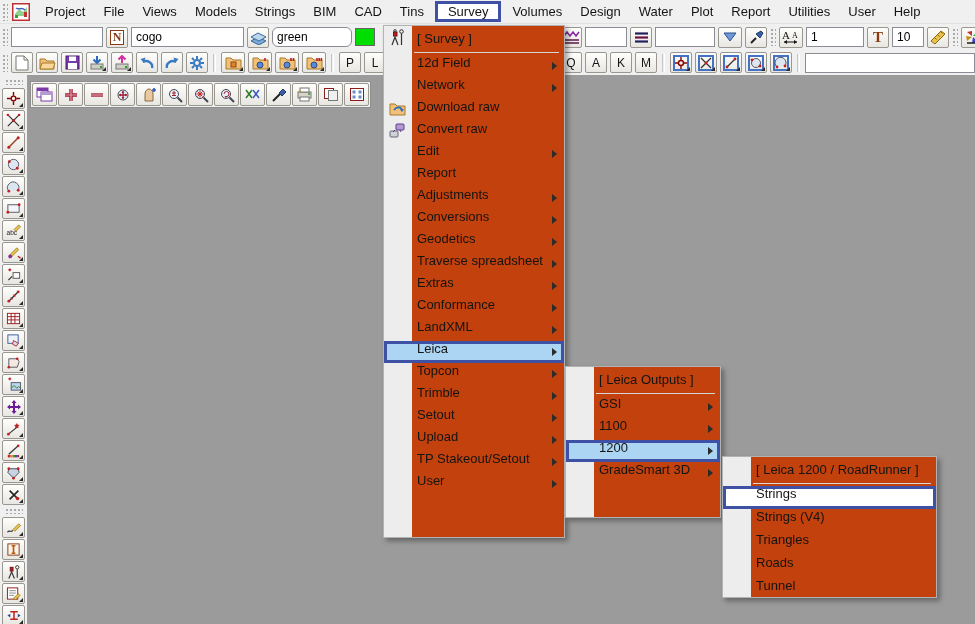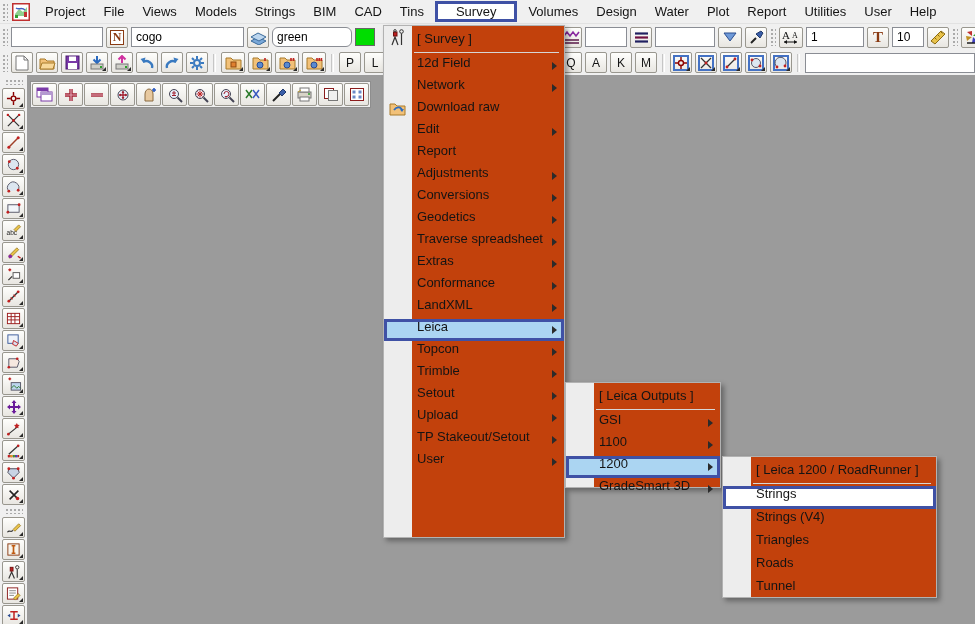--- a/index.html
+++ b/index.html
@@ -11,21 +11,21 @@
   }
   *{box-sizing:border-box;margin:0;padding:0;}
   html,body{width:975px;height:624px;}
   body{position:relative;overflow:hidden;background:var(--tbg);
        font-family:"Liberation Sans",sans-serif;font-size:13px;color:#141414;}
 
   
   #menubar{position:absolute;left:0;top:0;width:975px;height:24px;display:flex;
            align-items:center;background:var(--tbg);border-bottom:1px solid #e2e2e2;padding-left:2px;}
   .mbar-item{padding:0 9px;white-space:nowrap;}
-  .mbar-item.annot{border:3px solid var(--annot);background:#fff;padding:0 18px;margin:0 2px;}
+  .mbar-item.annot{border:3px solid var(--annot);background:#fff;padding:0 10px;margin:0 2px;}
   #app-icon{width:18px;height:18px;margin:0 6px 0 4px;}
 
   
   .tbar{position:absolute;display:flex;align-items:center;gap:3px;}
   .tbtn{position:relative;height:21px;min-width:22px;display:flex;align-items:center;justify-content:center;
         background:var(--btnface);border:1px solid var(--btnborder);border-radius:2px;font-size:12px;}
   .tbtn.wide{min-width:24px;}
   .tin{height:20px;border:1px solid #8a8d94;background:#fff;
        font:12px "Liberation Sans",sans-serif;padding:0 4px;}
   .grip{width:6px;height:18px;background-image:radial-gradient(circle,#aaa 1px,transparent 1.3px);
@@ -52,21 +52,21 @@
   #canvas{position:absolute;left:27px;top:75px;width:948px;height:549px;background:#9b9b9b;}
   #view-toolbar{position:absolute;left:30px;top:81px;display:flex;gap:1px;background:var(--tbg);
         border:1px solid #8e8e8e;padding:1px;}
   #view-toolbar .tbtn{width:25px;height:23px;}
 
   
   .popup{position:absolute;background:#c2410c;border:1px solid #b2b2b2;
          box-shadow:3px 3px 5px rgba(0,0,0,.35);}
   .popup::before{content:"";position:absolute;left:0;top:0;bottom:0;width:28px;background:#ededed;}
   #survey-popup{left:383px;top:25px;width:182px;height:513px;z-index:10;}
-  #leica-popup{left:565px;top:382px;width:156px;height:106px;z-index:11;}
+  #leica-popup{left:565px;top:366px;width:156px;height:152px;z-index:11;}
   #p1200-popup{left:722px;top:456px;width:215px;height:142px;z-index:12;}
   .mhead{height:24px;display:flex;align-items:center;padding-left:33px;position:relative;z-index:1;}
   .msep{height:1px;background:#d6d6d6;margin:2px 5px 2px 30px;position:relative;z-index:1;}
   .mitem{height:22px;display:flex;align-items:flex-start;padding-left:33px;position:relative;z-index:1;}
   #p1200-popup .mitem{height:23px;}
   .gicon{position:absolute;left:5px;top:50%;transform:translateY(-50%);width:18px;height:18px;}
   .arrow{position:absolute;right:7px;top:50%;transform:translateY(-50%);width:0;height:0;
          border-left:5px solid #2b2b2b;border-top:4px solid transparent;border-bottom:4px solid transparent;}
   .hl{background:var(--hl);box-shadow:inset 0 0 0 3px var(--annot);}
   .boxed{background:#fff;box-shadow:inset 0 0 0 3px var(--annot);}
@@ -610,20 +610,30 @@
     <span class="gicon">
         <svg width="17" height="15" viewBox="0 0 17 15">
           <path d="M1 3h5l2 2h8v9H1z" fill="#f2c178" stroke="#a87b2a"></path>
           <path d="M5 9c3-4 7-3 8 0" fill="none" stroke="#2a6ac0" stroke-width="1.8"></path>
           <path d="M13 11l2-3-4 .5z" fill="#2a6ac0"></path>
         </svg>
       </span>
     <span>Download raw</span>
   </div>
   <div class="mitem">
+    <span class="gicon">
+        <svg width="16" height="15" viewBox="0 0 16 15">
+          <rect x="7" y="1" width="8" height="6" rx="1" fill="#b49ad0" stroke="#5a3a8a"></rect>
+          <rect x="1" y="8" width="8" height="6" rx="1" fill="#d0d0d8" stroke="#667"></rect>
+          <path d="M6 7L4 9M11 7l1 2" stroke="#5a3a8a"></path>
+        </svg>
+      </span>
+    <span>Convert raw</span>
+  </div>
+  <div class="mitem">
       <span>Edit</span>
       <span class="arrow"></span>
     </div>
   <div class="mitem">
       <span>Report</span>
     </div>
   <div class="mitem">
       <span>Adjustments</span>
       <span class="arrow"></span>
     </div>

